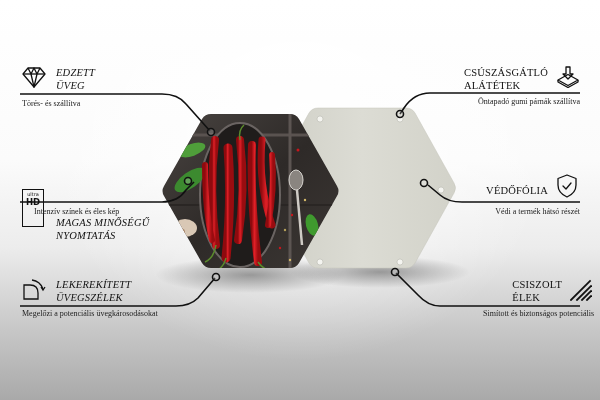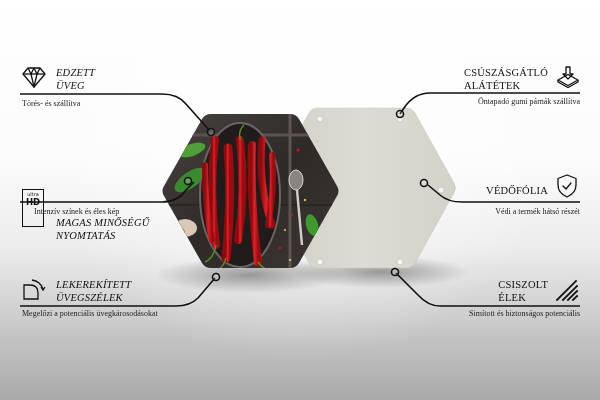--- a/index.html
+++ b/index.html
@@ -204,21 +204,21 @@
   </div>
   <svg class="icon" style="right:2px; top:0px;" width="22" height="24" viewBox="0 0 22 24">
     <g fill="none" stroke="#111" stroke-width="1.3" stroke-linejoin="round" stroke-linecap="round">
       <path d="M11,1 L20,4.5 L20,11 Q20,19 11,23 Q2,19 2,11 L2,4.5 Z"></path>
       <path d="M7,12 L10,15 L15,9"></path>
     </g>
   </svg>
   <div class="desc" style="right:0px; top:33px;">Védi a termék hátsó részét</div>
 </div>
 
-<div class="feature right" style="left:420px; top:278px; width:160px; height:48px;">
+<div class="feature right" style="left:434px; top:278px; width:160px; height:48px;">
   <div class="title" style="right:32px; top:0px;">
     <div>CSISZOLT</div>
     <div>ÉLEK</div>
   </div>
   <svg class="icon" style="right:2px; top:1px;" width="22" height="22" viewBox="0 0 22 22">
     <g stroke="#111" stroke-width="1.8" stroke-linecap="square">
       <line x1="1" y1="21" x2="20" y2="2"></line>
       <line x1="7" y1="21" x2="21" y2="7"></line>
       <line x1="12" y1="21" x2="21" y2="12"></line>
       <line x1="17" y1="21" x2="21" y2="17"></line>

